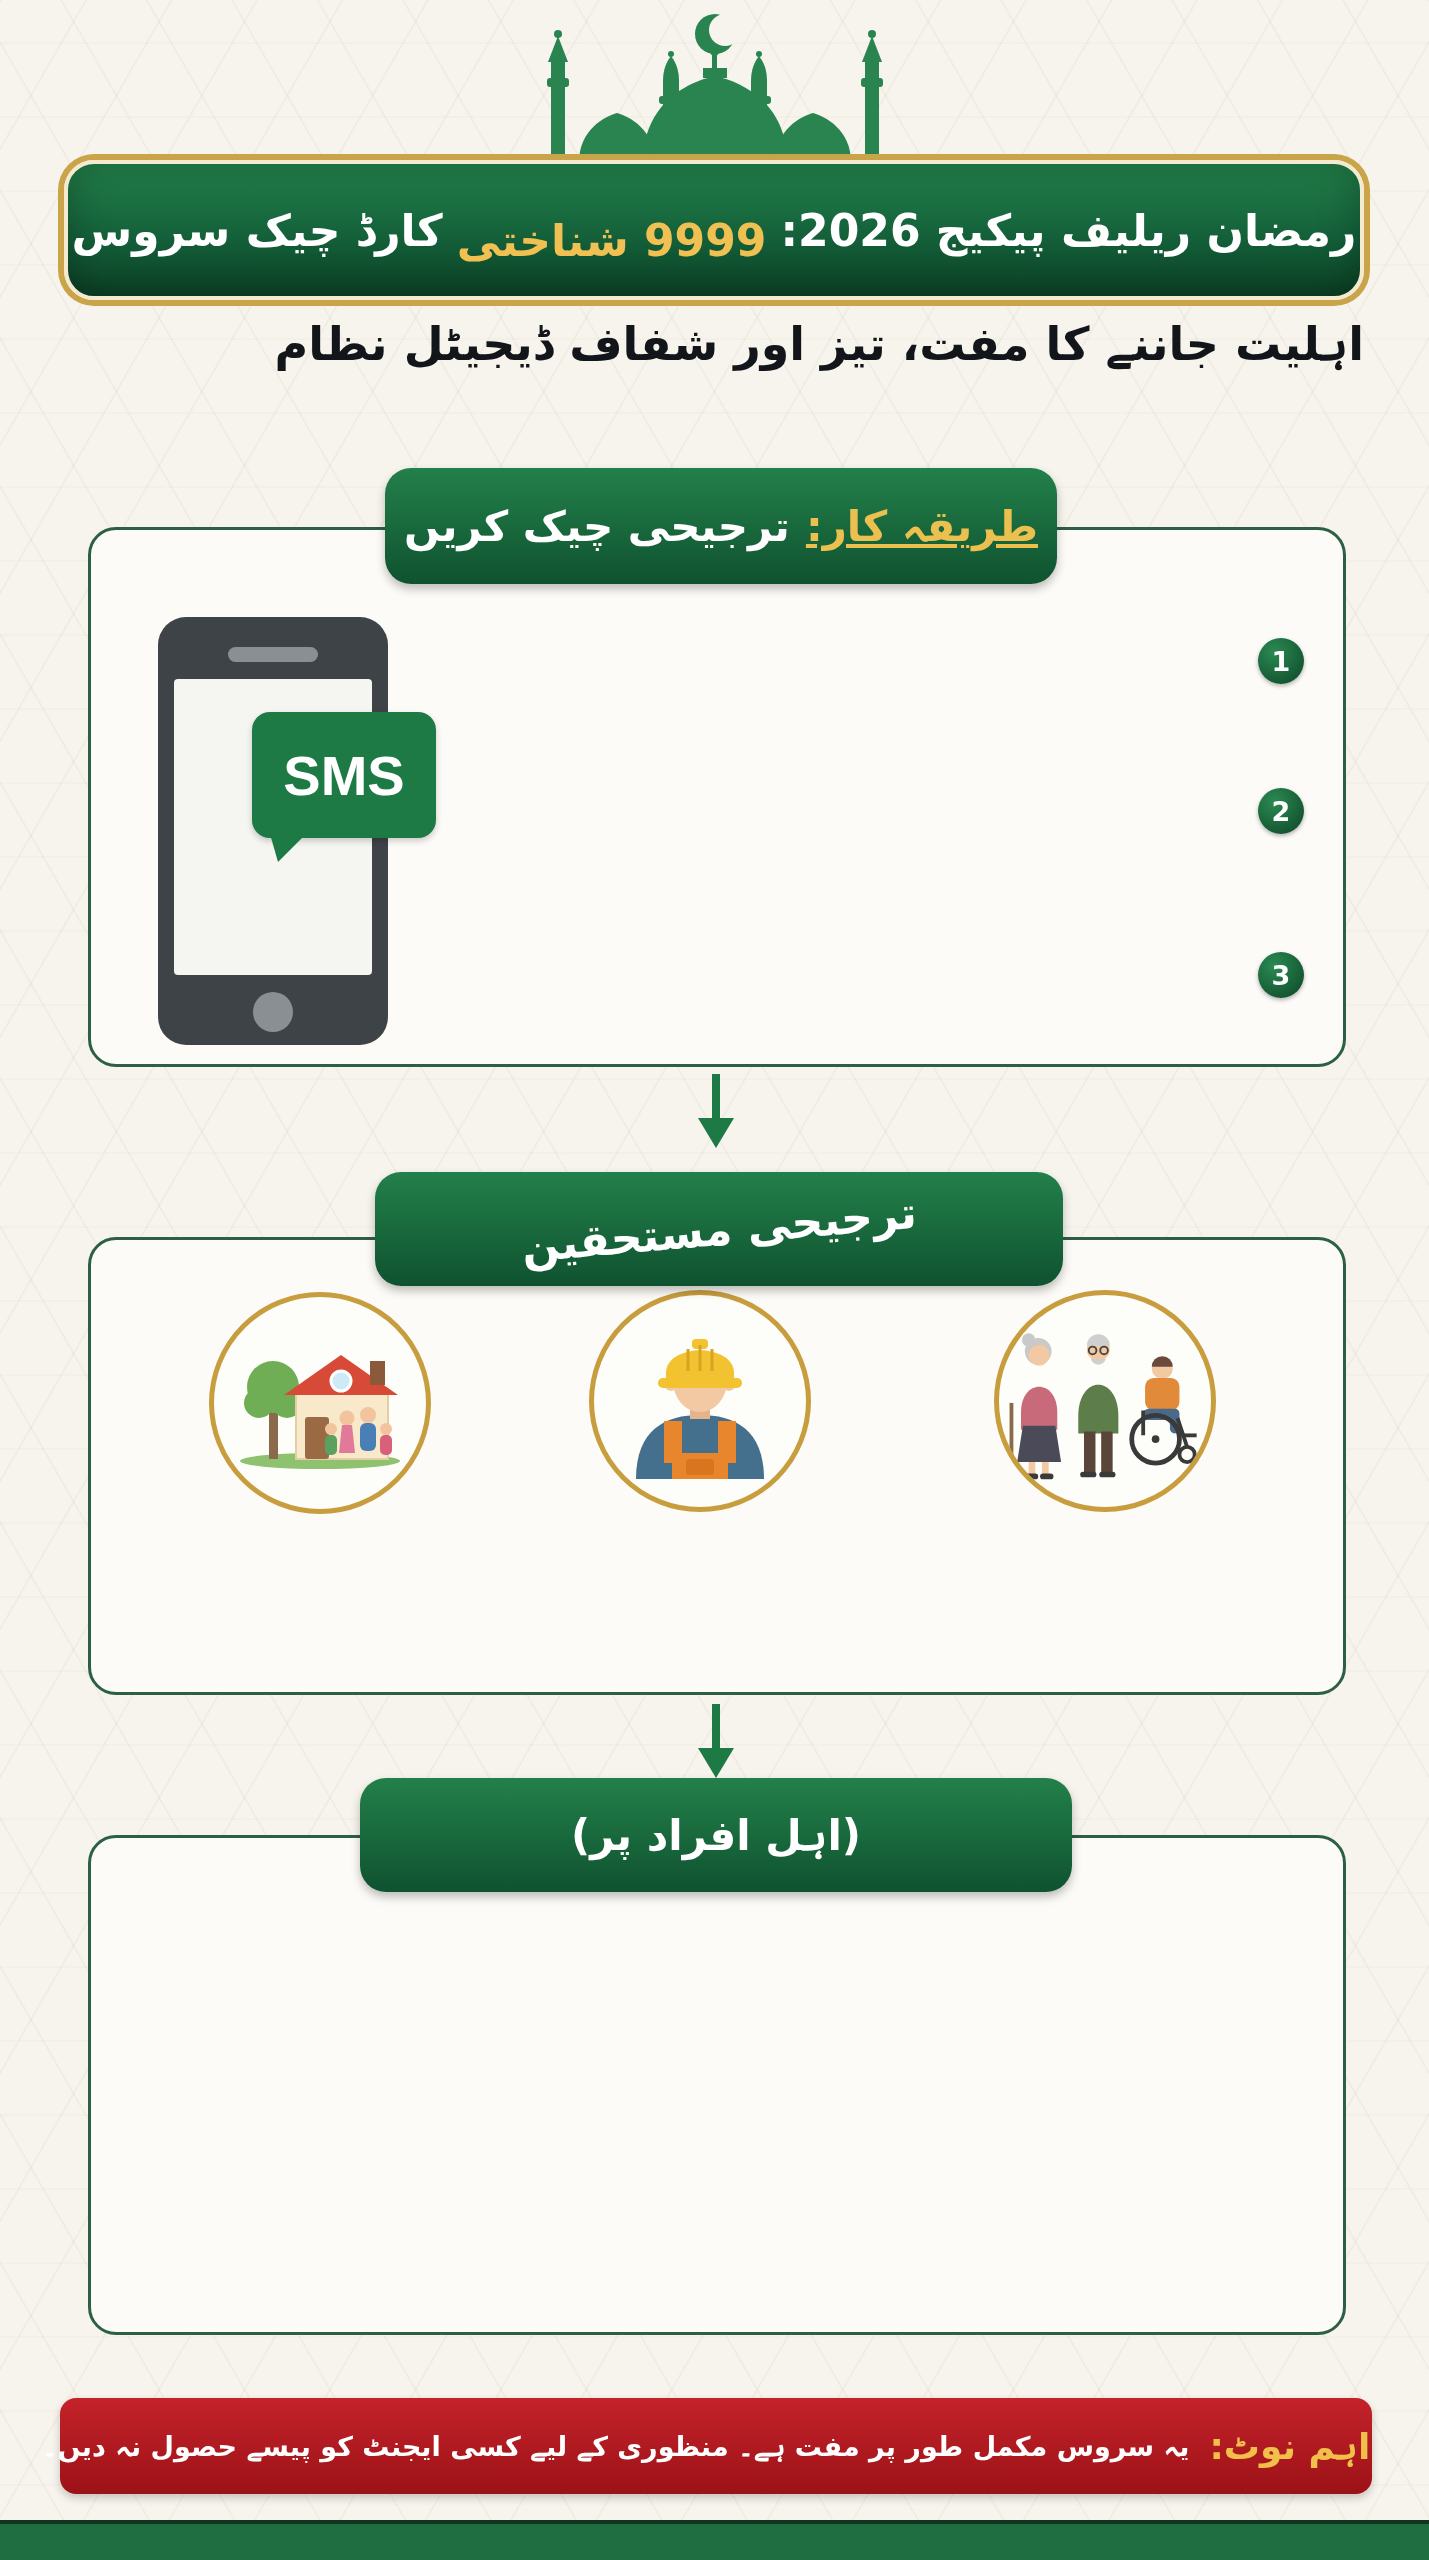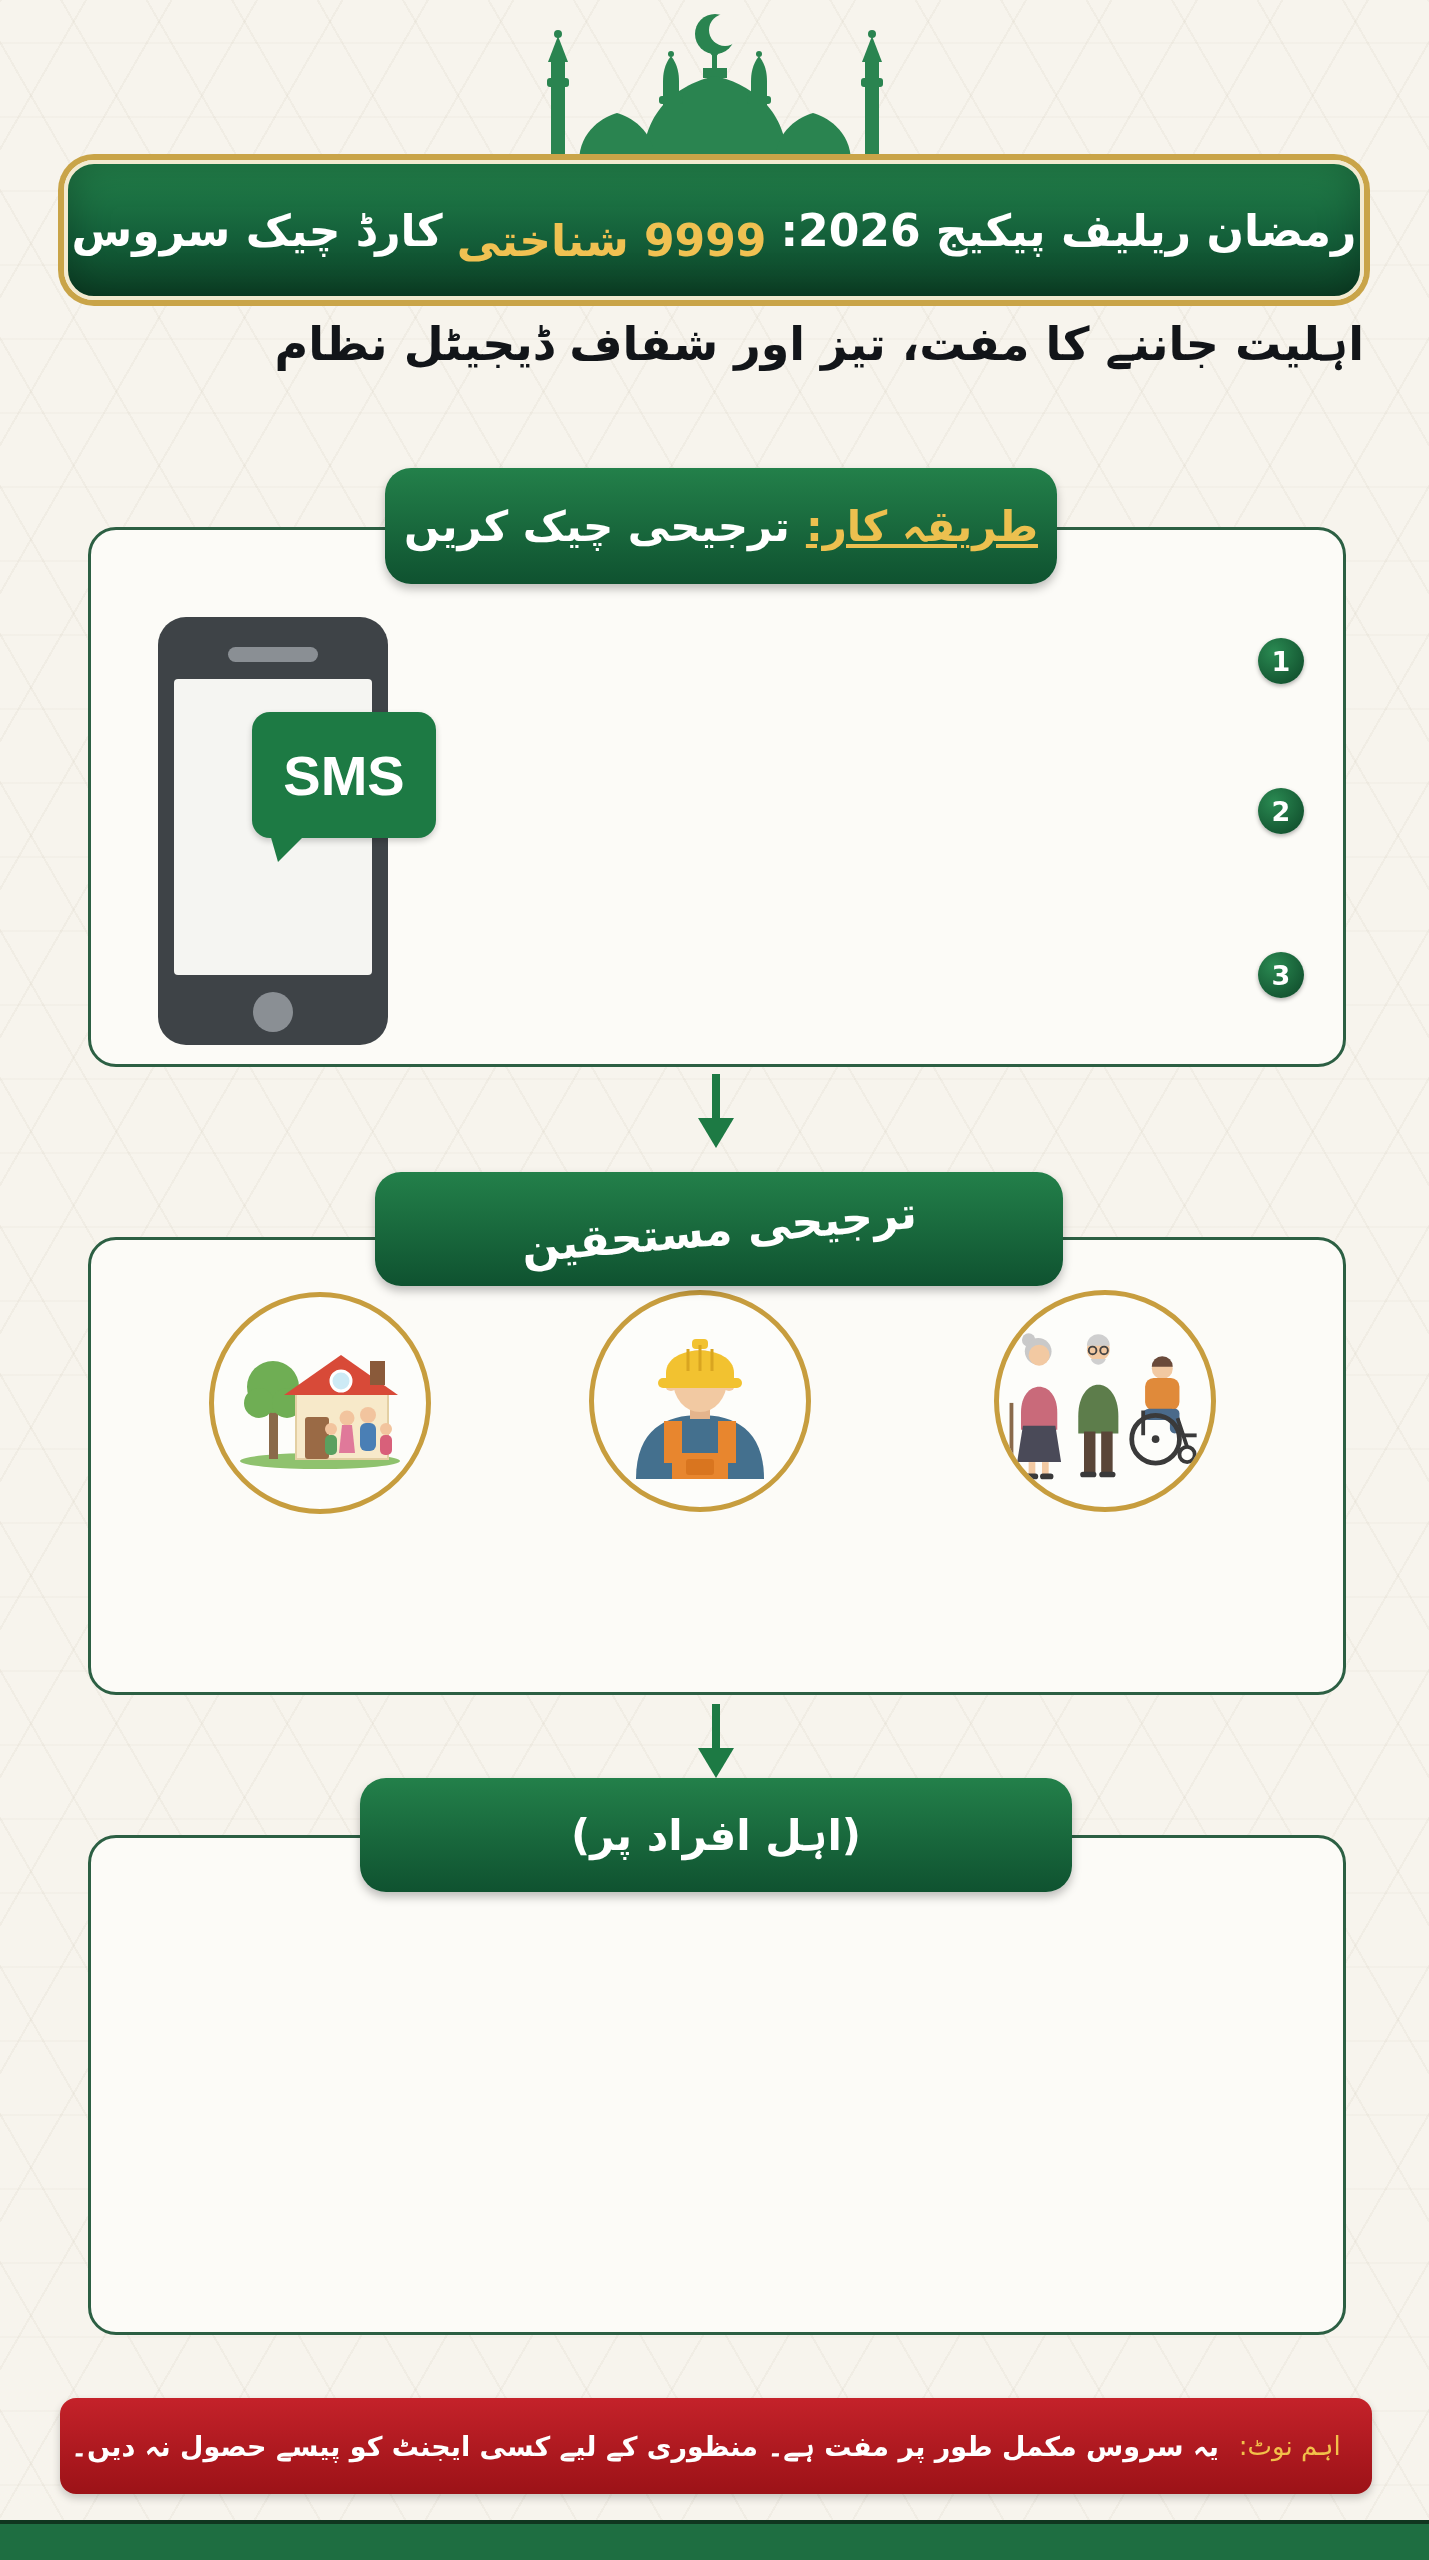--- a/index.html
+++ b/index.html
@@ -66,21 +66,21 @@
     box-shadow:0 3px 6px rgba(0,0,0,.2); }
   .sms-tail { position:absolute; left:268px; top:834px; z-index:3; }
 
   .point-text { position:absolute; direction:rtl; text-align:right; font-weight:bold;
     color:#13161a; font-size:36px; line-height:1.45; }
 
   .note-bar { position:absolute; left:60px; top:2398px; width:1312px; height:96px;
     background:linear-gradient(180deg,#c4222a,#9c1217); border-radius:16px;
     display:flex; direction:rtl; align-items:center; justify-content:center;
     gap:20px; padding:0 28px; z-index:2; box-shadow:0 4px 8px rgba(0,0,0,.2); }
-  .note-label { color:#f2c04a; font-size:26px; font-weight:normal; white-space:nowrap; }
+  .note-label { color:#f2c04a; font-size:36px; font-weight:bold; white-space:nowrap; }
   .note-text  { color:#ffffff; font-size:27px; font-weight:bold; white-space:nowrap; }
 
   .bottom-strip { position:absolute; left:0; top:2520px; width:1429px; height:40px;
     background:#1e6e41; border-top:4px solid #10361f; z-index:2; }
 </style>
 </head>
 <body>
 
 <div id="poster">
 

